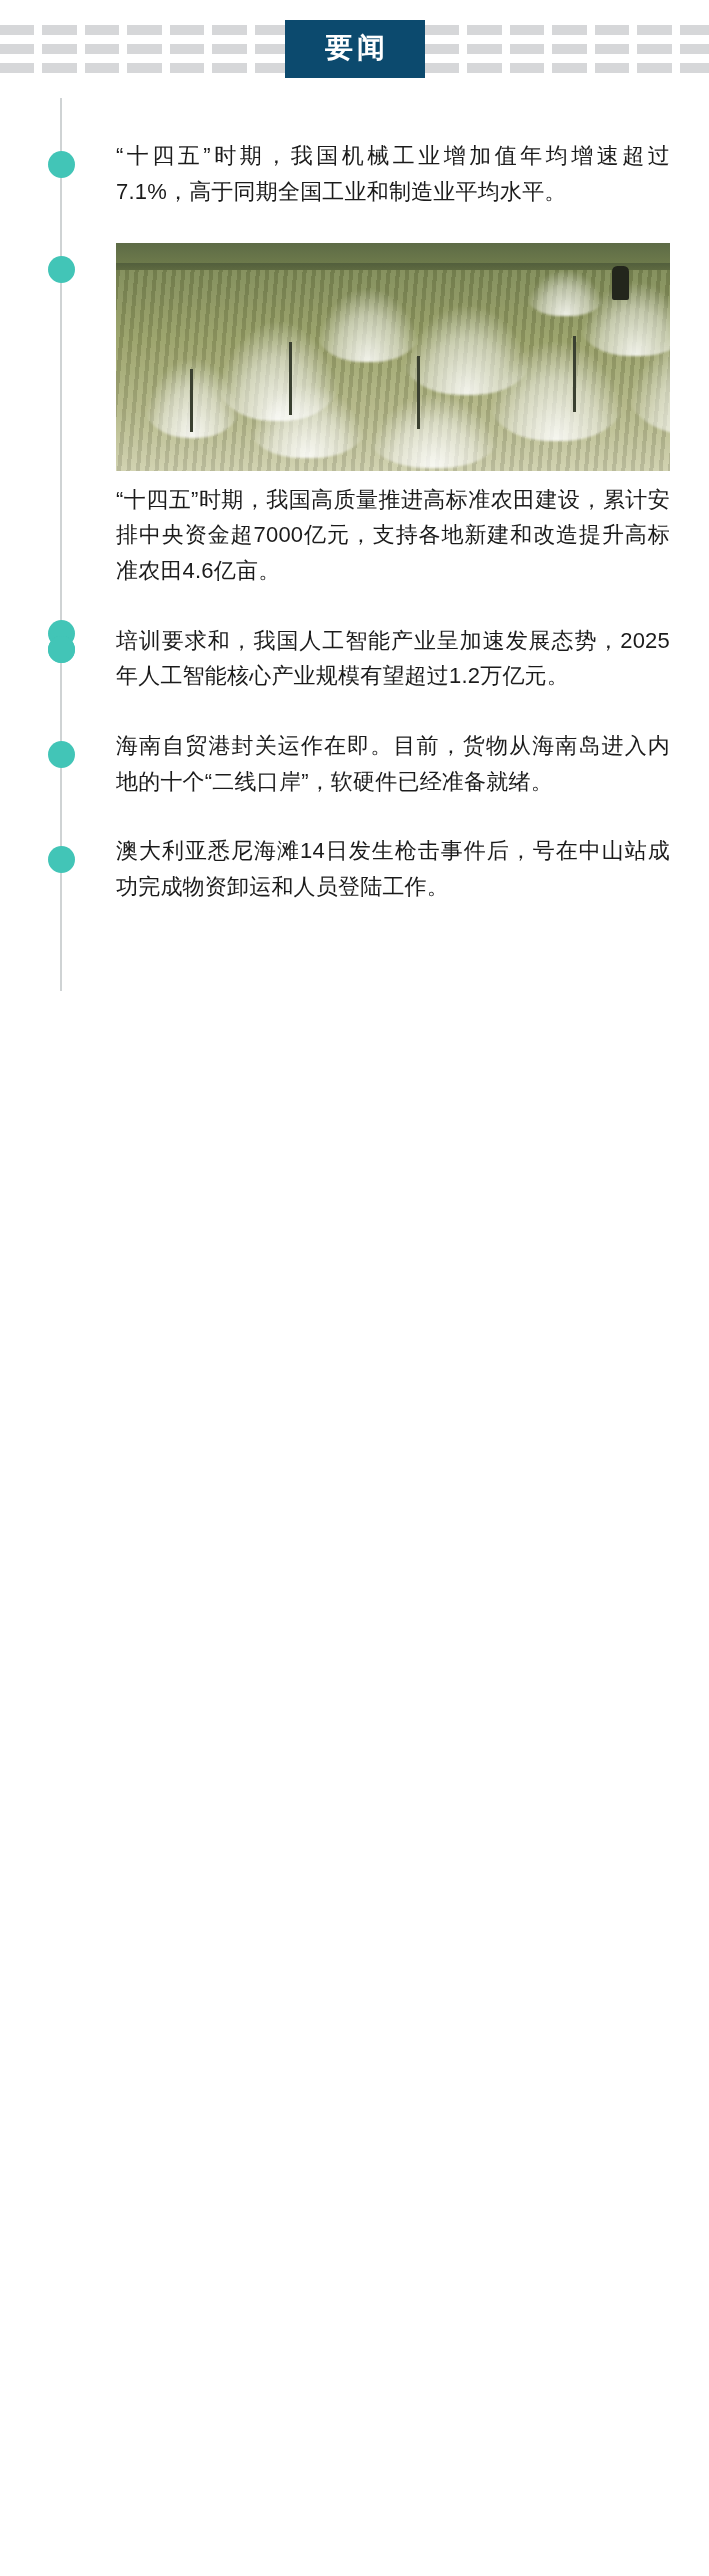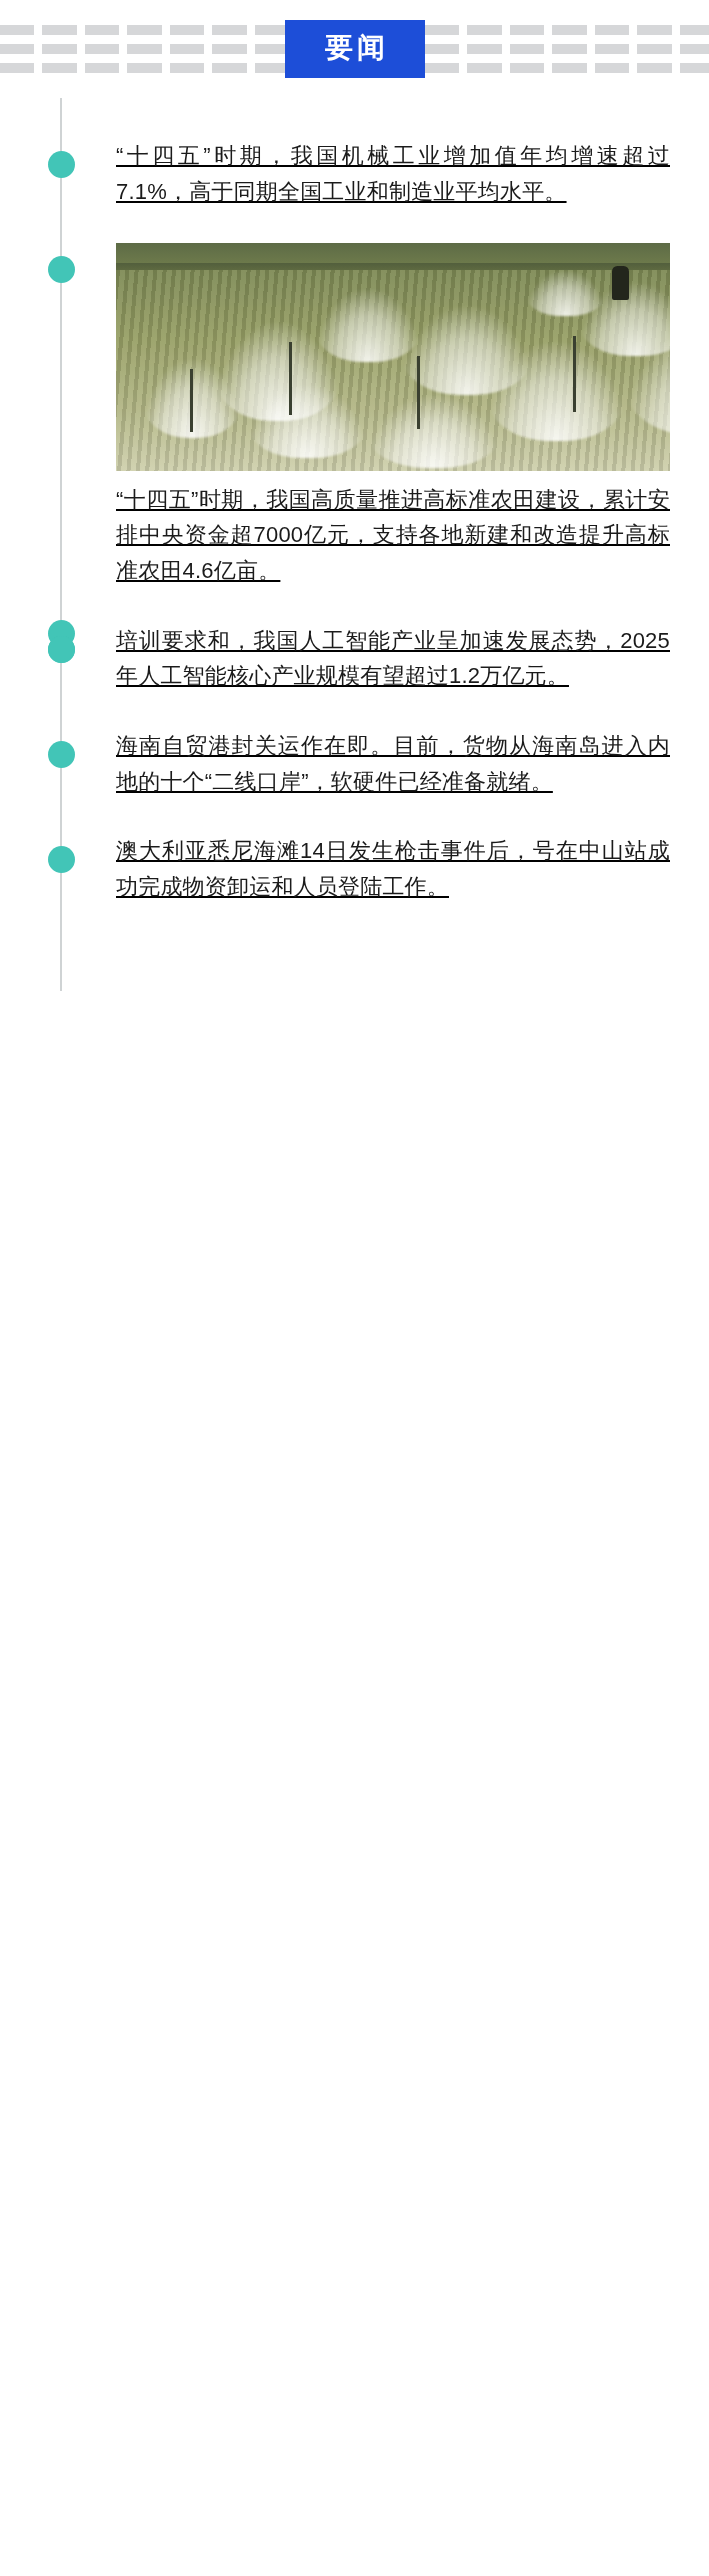--- a/index.html
+++ b/index.html
@@ -41,21 +41,21 @@
       #d6d7d9 42px, #d6d7d9 77px,
       #ffffff 77px, #ffffff 85px);
     background-size: 85px 100%;
     background-repeat: repeat-x;
   }
   .stripe-gap { height: 8.6px; }
 
   .header-title-box {
     position: relative;
     z-index: 3;
-    background: #1d4ed8;
+    background: #0c4a6e;
     color: #ffffff;
     font-size: 28px;
     letter-spacing: 4px;
     font-weight: bold;
     padding: 14.6px 36px 16px 40px;
     line-height: 1;
   }
 
   
   .timeline {
@@ -70,21 +70,20 @@
     bottom: 0;
     width: 2px;
     background: #cfd3d4;
   }
 
   .item {
     position: relative;
     padding-left: 116px;
     padding-right: 40px;
     margin-bottom: 34px;
-    text-decoration: underline;
   }
   .dot {
     position: absolute;
     left: 48px;
     top: 13.2px;
     width: 27px;
     height: 27px;
     border-radius: 50%;
     background: #42c5b7;
   }

